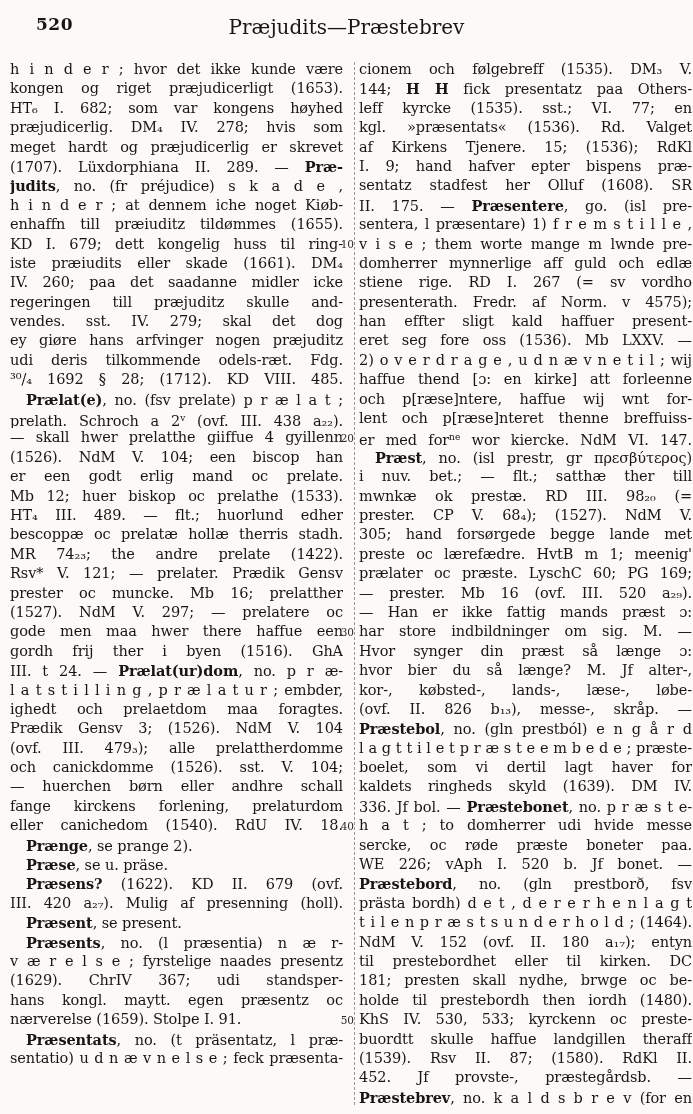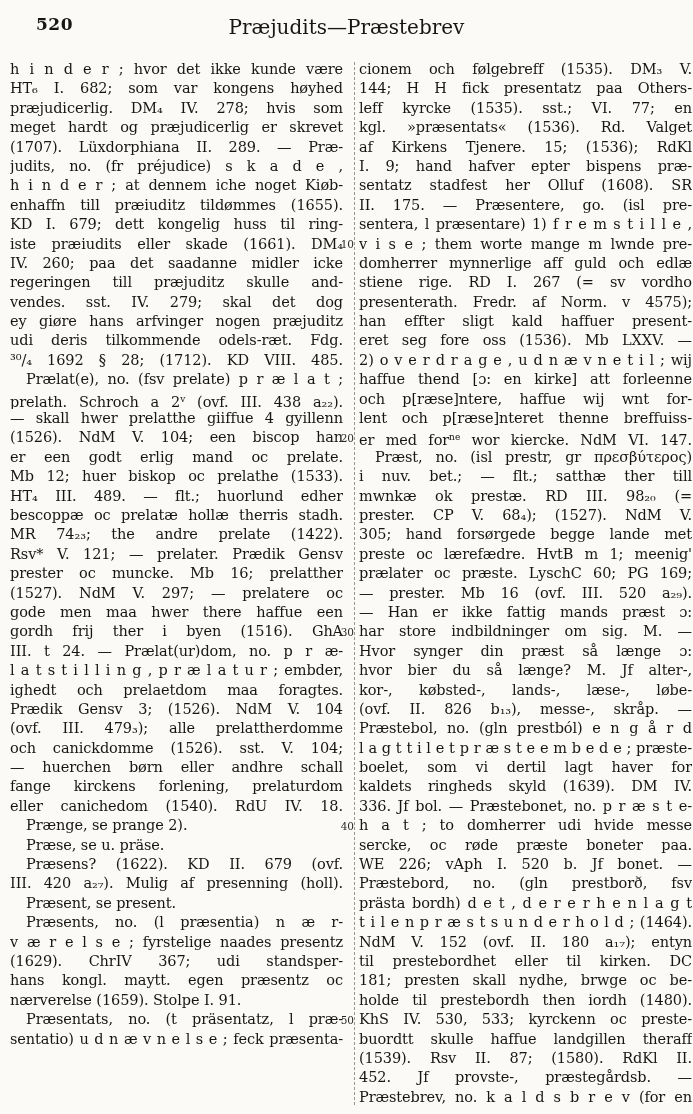--- a/index.html
+++ b/index.html
@@ -32,34 +32,35 @@
     text-align: right; font-size: 10.5px; line-height: 12px; color: #2a2927;
   }
   .line {
     height: 19.4px; line-height: 19.4px;
     font-size: 14.5px; letter-spacing: -0.1px;
     text-align: justify; text-align-last: justify; text-justify: inter-word;
     white-space: normal; overflow: hidden;
   }
   .line.nojust { text-align: left; text-align-last: auto; }
   .line.indent { text-indent: 16px; }
-  .b { font-weight: normal; }
+  .b { font-weight: bold; }
   .sup { font-size: 9px; vertical-align: 5px; letter-spacing: 0; }
 </style>
 </head>
 <body>
 
 <div class="page">
   <div class="header">
     <div class="pageno">520</div>
     <div class="title">Præjudits—Præstebrev</div>
   </div>
   <div class="bodytext">
     <div class="col" id="col-left">
         <div class="line"><span>h i n d e r ; hvor det ikke kunde være</span></div>
+        <div class="line"><span>kongen og riget præjudicerligt (1653).</span></div>
         <div class="line"><span>HT₆ I. 682; som var kongens høyhed</span></div>
         <div class="line"><span>præjudicerlig. DM₄ IV. 278; hvis som</span></div>
         <div class="line"><span>meget hardt og præjudicerlig er skrevet</span></div>
         <div class="line"><span>(1707). Lüxdorphiana II. 289. — </span><span class="b">Præ-</span></div>
         <div class="line"><span class="b">judits</span><span>, no. (fr préjudice) s k a d e ,</span></div>
         <div class="line"><span>h i n d e r ; at dennem iche noget Kiøb-</span></div>
         <div class="line"><span>enhaffn till præiuditz tildømmes (1655).</span></div>
         <div class="line"><span>KD I. 679; dett kongelig huss til ring-</span></div>
         <div class="line"><span>iste præiudits eller skade (1661). DM₄</span></div>
         <div class="line"><span>IV. 260; paa det saadanne midler icke</span></div>

